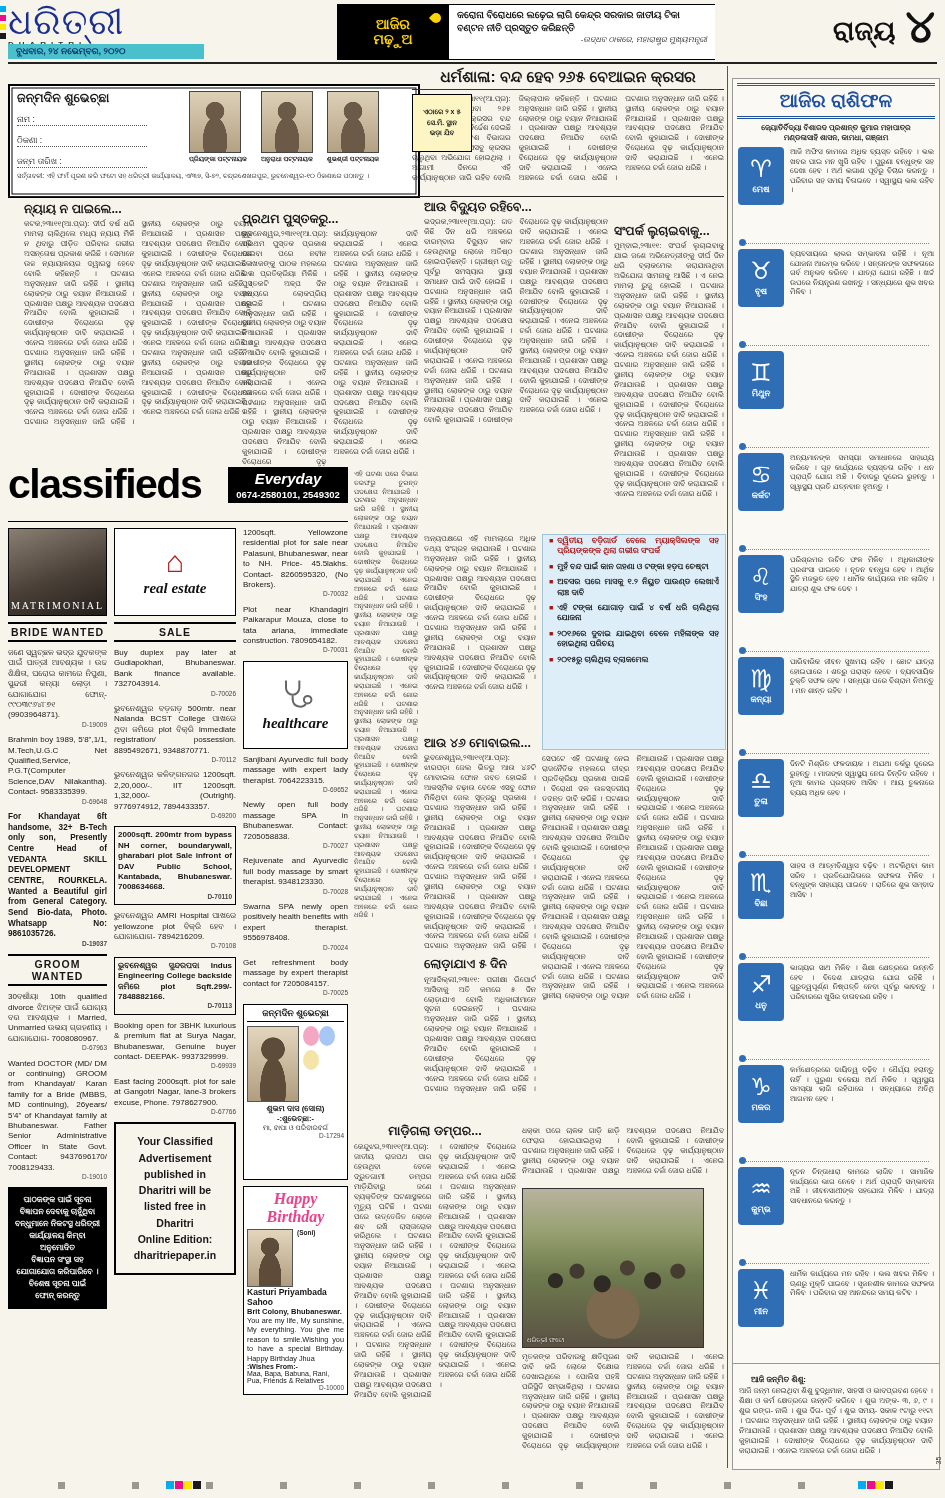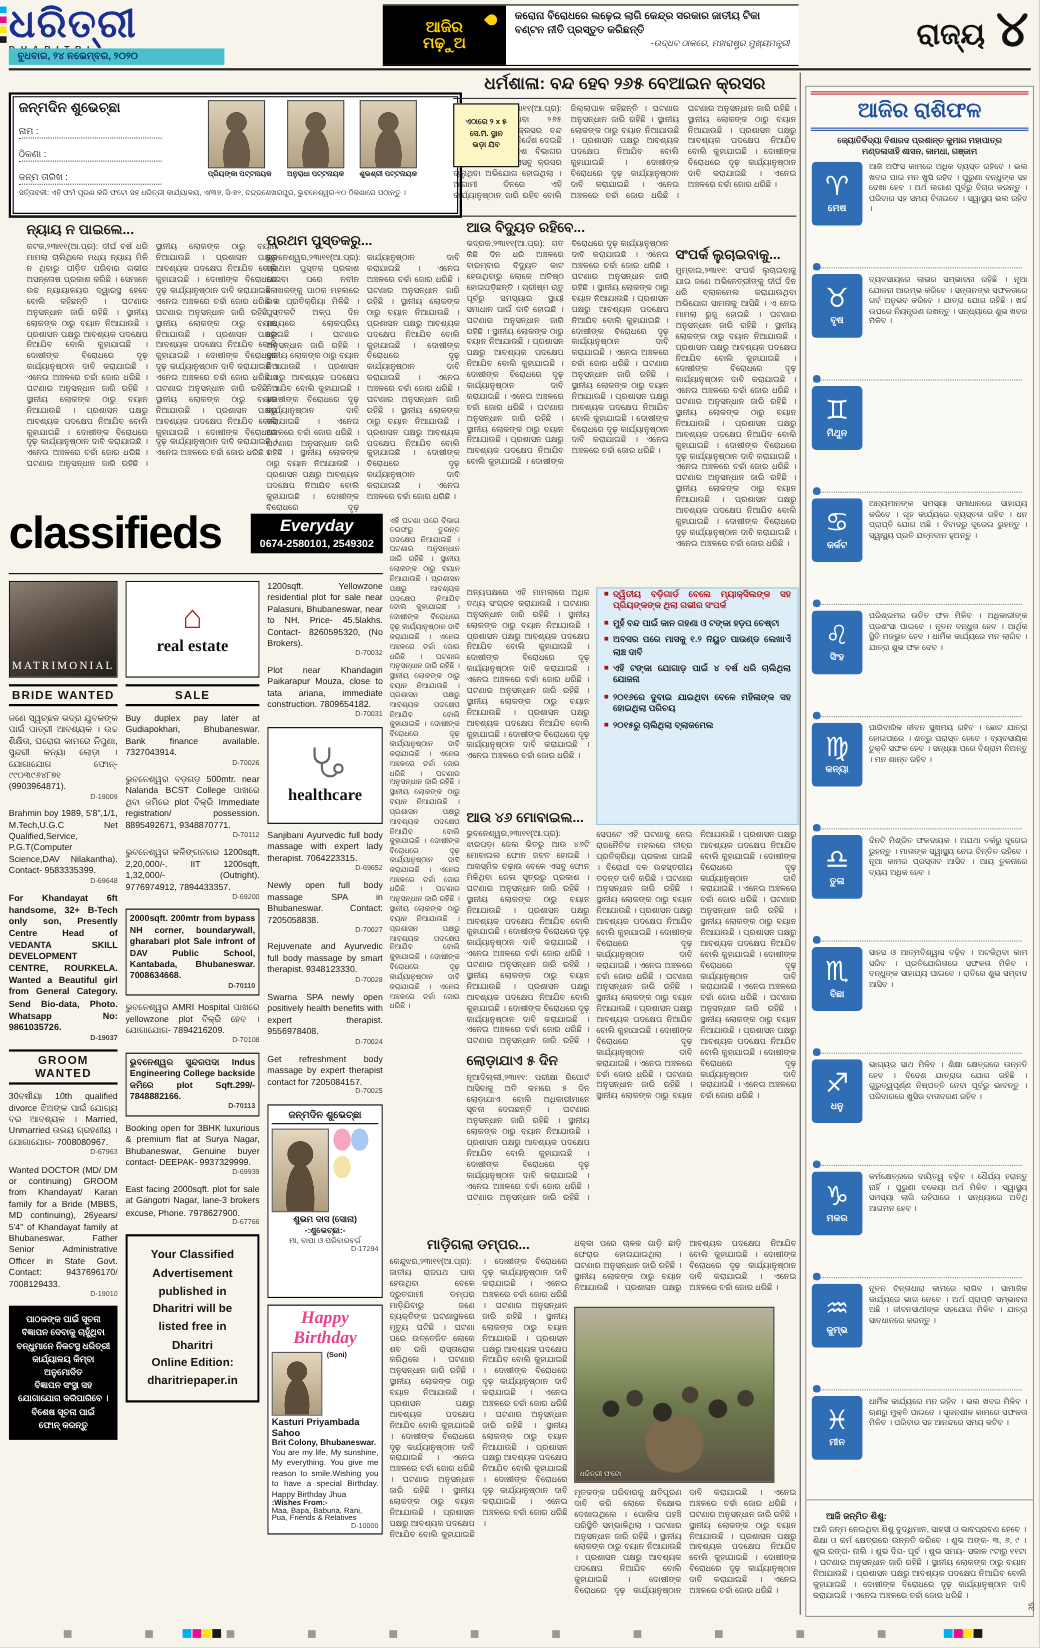--- a/index.html
+++ b/index.html
@@ -9,21 +9,21 @@
   .tx{font-size:7.5px;line-height:1.32;text-align:justify;color:#1c1c1c;overflow:hidden;}
   .tx7{font-size:6.8px;line-height:1.3;text-align:justify;color:#1c1c1c;overflow:hidden;}
   .cols2{column-count:2;column-gap:7px;}
   .cols3{column-count:3;column-gap:8px;}
   .ctr{text-align:center;}
   .bold{font-weight:bold;}
   .h16{font-size:15.5px;font-weight:bold;line-height:1.15;}
   .h13{font-size:12.5px;font-weight:bold;line-height:1.15;}
   .rule{background:#222;}
   
-  .logo{font-size:36px;font-weight:bold;color:#1b2f90;letter-spacing:1px;line-height:1;}
+  .logo{font-size:36px;font-weight:normal;color:#1b2f90;letter-spacing:1px;line-height:1;}
   .logo-sub{font-size:8px;letter-spacing:5px;color:#333;font-weight:bold;}
   .datebar{background:#49c0cc;color:#08306b;font-size:9px;font-weight:bold;
            display:flex;align-items:center;padding:0 8px;}
   .pageno-label{font-size:27px;font-weight:bold;color:#111;}
   .pageno-num{font-size:46px;font-weight:bold;color:#111;line-height:.9;}
   
   .topad{display:flex;border-top:1.5px solid #000;border-bottom:1.5px solid #000;background:#fff;}
   .topad-brand{background:#000;color:#ffd400;width:112px;display:flex;flex-direction:column;
                align-items:center;justify-content:center;font-weight:bold;font-size:14px;line-height:1.1;position:relative;}
   .flame{width:10px;height:10px;border-radius:50% 50% 50% 0;background:#ffd400;position:absolute;right:8px;top:8px;transform:rotate(45deg);}
@@ -67,21 +67,21 @@
           font-size:10.5px;font-weight:bold;letter-spacing:1px;padding:2px 0;}
   .cf-ad{font-size:8px;line-height:1.3;text-align:justify;}
   .cf-ad .dno{display:block;text-align:right;font-size:6.5px;color:#444;}
   .cf-ad.b{font-weight:bold;font-size:8.2px;}
   .cf-ad.bx{border:1.5px solid #000;padding:3px;font-weight:bold;}
   .cf-matri{height:86px;background:linear-gradient(160deg,#8a7f72,#4a4038 55%,#241f1a);
             border:1px solid #000;display:flex;align-items:flex-end;justify-content:center;}
   .cf-matri span{color:#fff;font-family:"Liberation Serif",serif;font-size:10px;letter-spacing:2px;margin-bottom:4px;}
   .cf-img{border:1px solid #000;background:#fff;height:86px;display:flex;flex-direction:column;
           align-items:center;justify-content:center;gap:3px;}
-  .cf-img .lbl{font-family:"Liberation Serif",serif;font-size:15px;font-weight:bold;color:#111;}
+  .cf-img .lbl{font-family:"Liberation Serif",serif;font-style:italic;font-size:15px;font-weight:bold;color:#111;}
   .cf-rev{background:#000;color:#fff;font-size:8px;line-height:1.5;text-align:center;padding:7px 4px;white-space:pre-line;font-weight:bold;}
   .cf-promo{border:2px solid #000;padding:9px 3px;text-align:center;font-size:10.5px;font-weight:bold;line-height:1.55;white-space:pre-line;}
   .bd-box{border:1.5px solid #000;background:#fff;padding:3px;}
   .bd-head{font-size:9px;font-weight:bold;text-align:center;border-bottom:1px solid #000;padding-bottom:2px;}
   .bd-photo{width:58px;height:74px;background:
      radial-gradient(circle at 50% 30%,#5d4c3a 20%,rgba(0,0,0,0) 21%),
      radial-gradient(ellipse at 50% 85%,#5d4c3a 36%,rgba(0,0,0,0) 37%),
      linear-gradient(#e3d6bd,#b09d7e);border:1px solid #555;}
   .balloon{width:16px;height:20px;border-radius:50%;display:inline-block;}
   .hb-title{font-family:"Liberation Serif",serif;font-style:italic;font-size:16px;font-weight:bold;color:#e8438c;text-align:center;}
@@ -106,21 +106,21 @@
 <div class="page">
 
   <div class="abs" style="left:8px;top:4px;width:180px;">
     <div class="logo">ଧରିତ୍ରୀ</div>
     <div class="logo-sub">DHARITRI</div>
   </div>
   <div class="abs datebar" style="left:8px;top:44px;width:180px;height:15px;">
     <span>ବୁଧବାର, ୨୪ ନଭେମ୍ବର, ୨୦୨୦</span>
   </div>
 
-  <div class="abs topad" style="left:348px;top:4px;width:378px;height:54px;">
+  <div class="abs topad" style="left:337px;top:4px;width:378px;height:54px;">
     <div class="topad-brand">
       <i class="flame"></i>
       <span>ଆଜିର</span>
       <span>ମଢ଼ୁଅ</span>
     </div>
     <div class="topad-text">
       <div>କରୋନା ବିରୋଧରେ ଲଢ଼େଇ ଲାଗି କେନ୍ଦ୍ର ସରକାର ଜାତୀୟ ଟିକା ବଣ୍ଟନ ନୀତି ପ୍ରସ୍ତୁତ କରିଛନ୍ତି</div>
       <div class="topad-attr">-ଉଦ୍ଧବ ଠାକରେ, ମହାରାଷ୍ଟ୍ର ମୁଖ୍ୟମନ୍ତ୍ରୀ</div>
     </div>
   </div>

